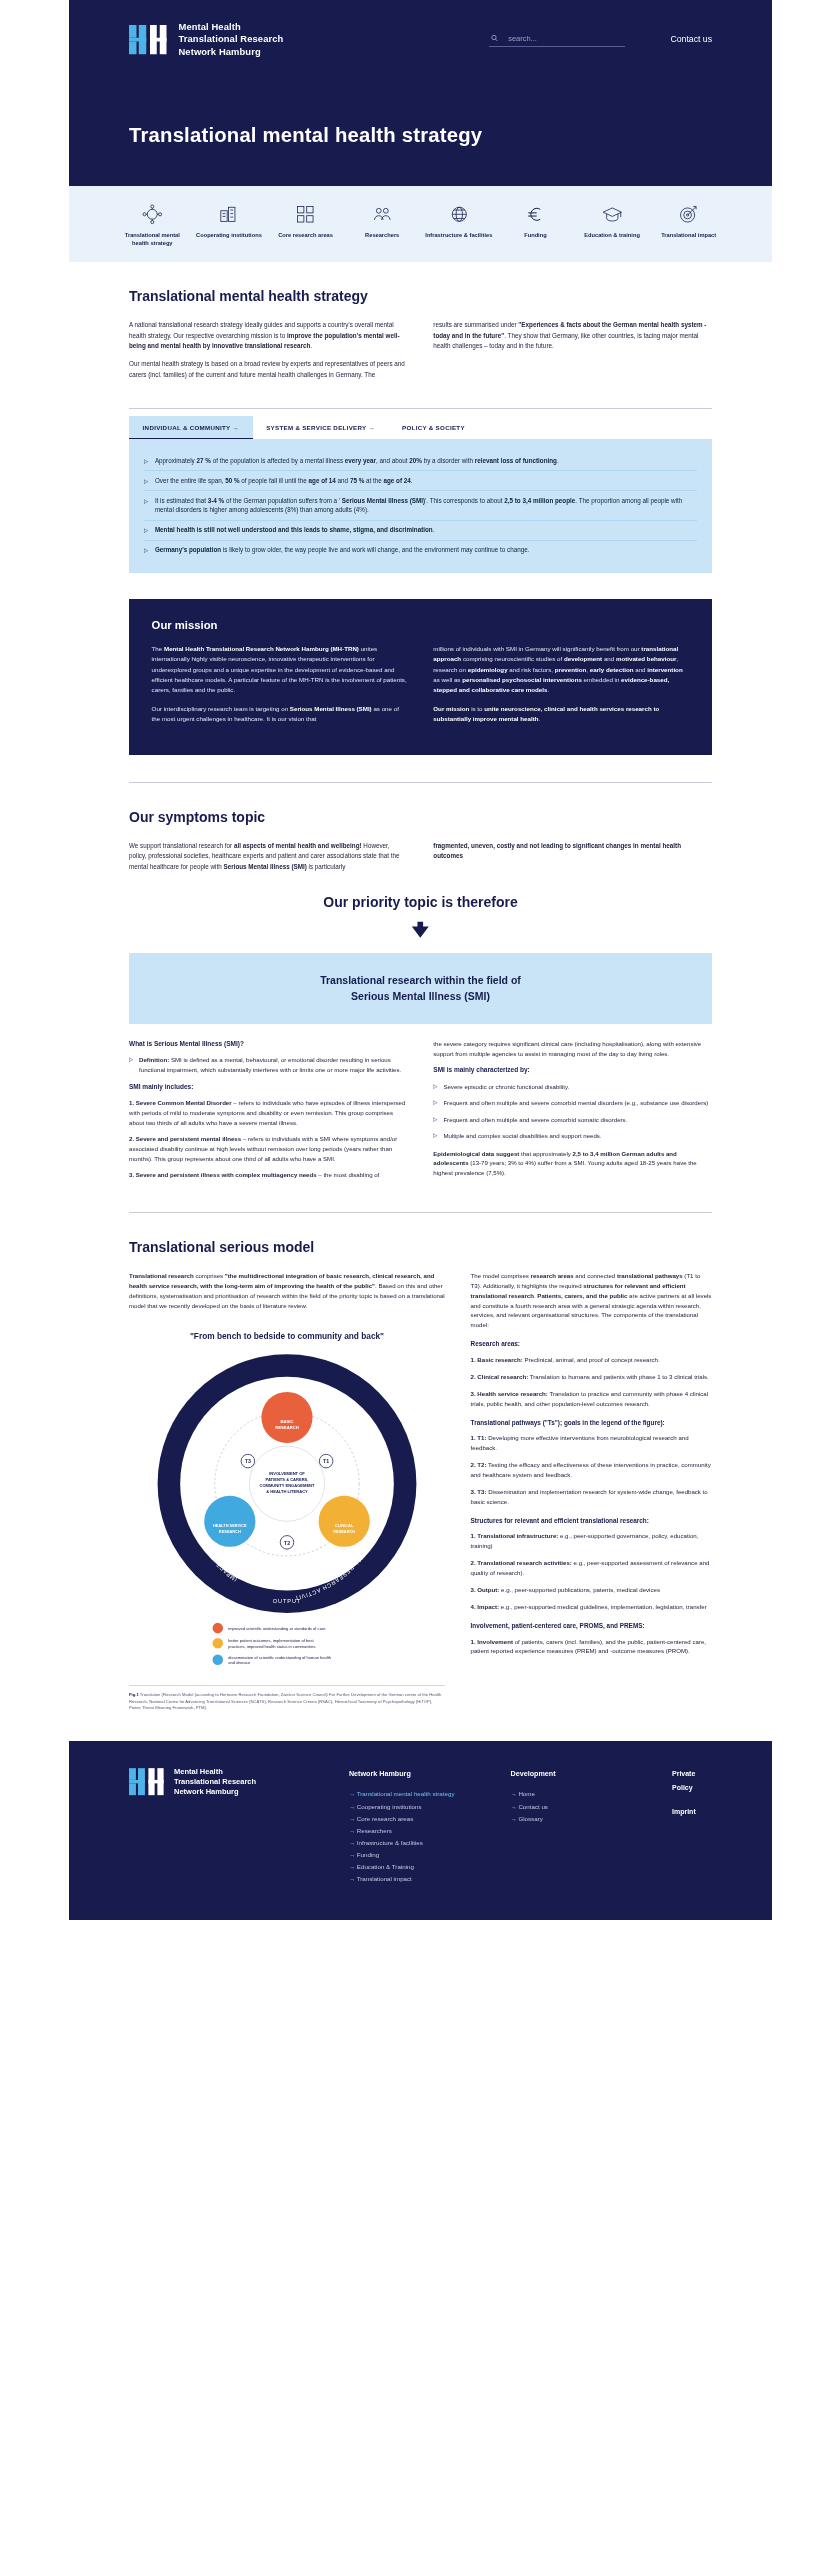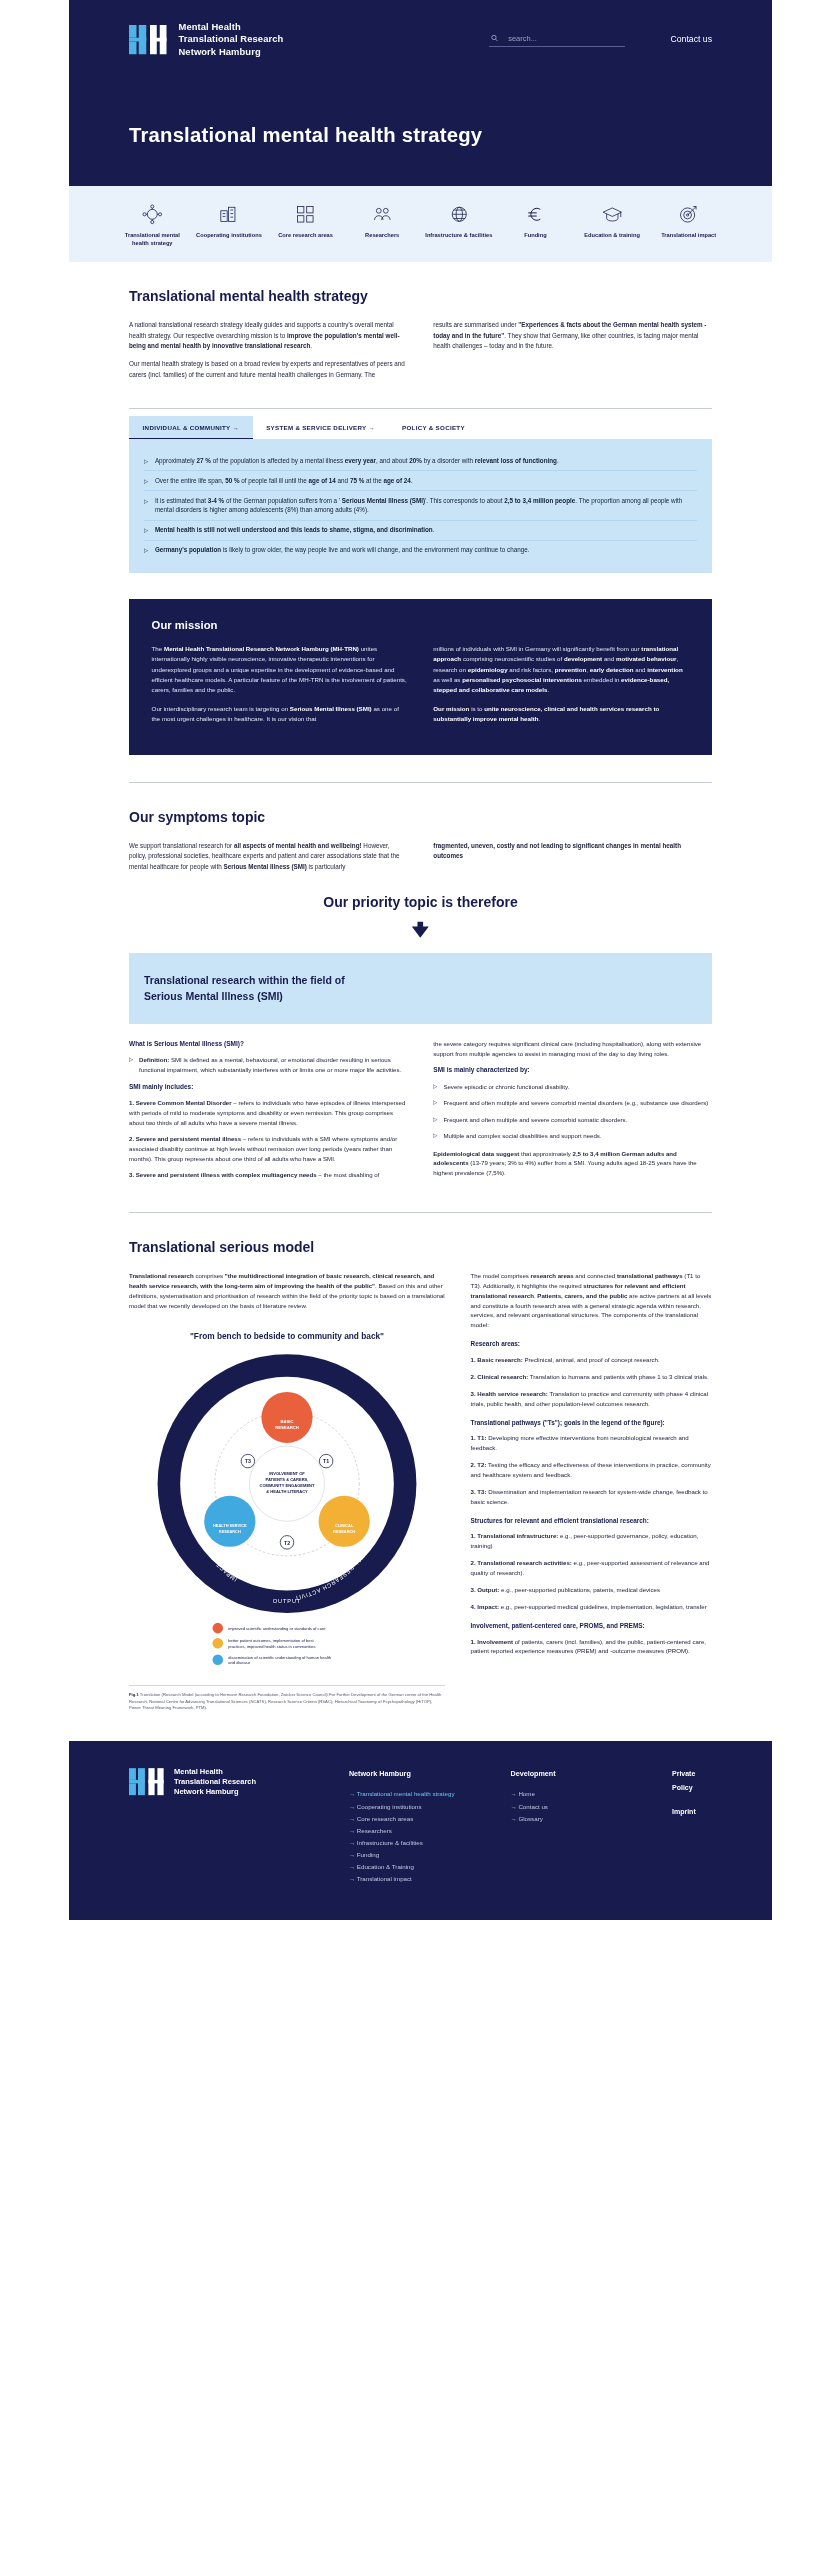--- a/index.html
+++ b/index.html
@@ -196,21 +196,21 @@
     text-align: center;
     font-size: 14px;
     font-weight: bold;
     color: #171b4d;
     margin-top: 13.6px;
   }
   .banner-blue {
     background: #c9e4f7;
     margin: 0 60px;
     padding: 19.6px 15px;
-    text-align: left;
+    text-align: center;
     color: #171b4d;
     font-size: 10.5px;
     font-weight: bold;
     line-height: 1.5;
   }
 
   .smi-cols {
     display: flex;
     gap: 25.6px;
     font-size: 6.1px;

